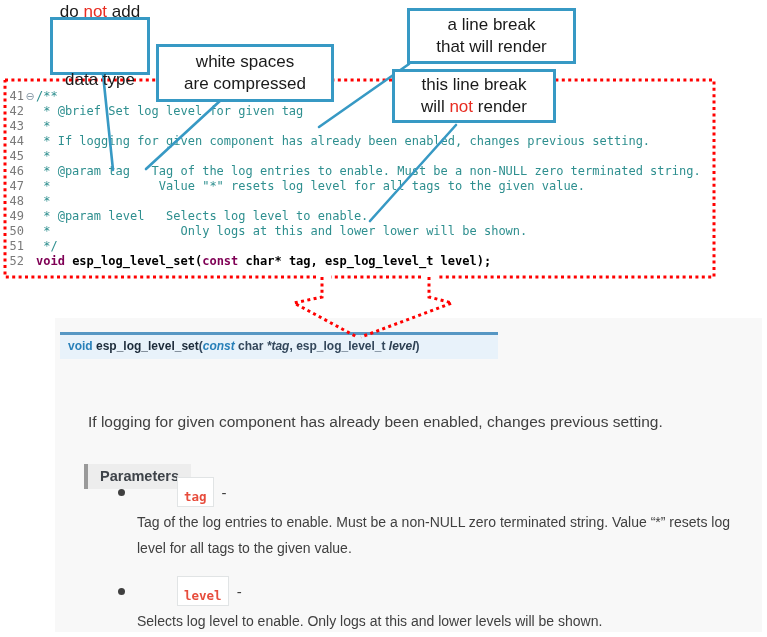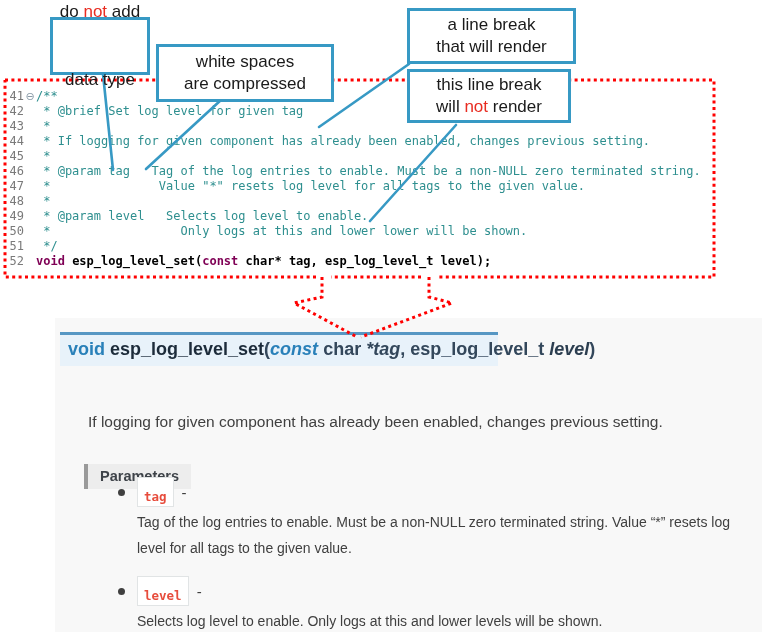--- a/index.html
+++ b/index.html
@@ -5,55 +5,55 @@
   html,body{margin:0;padding:0;background:#fff;}
   .canvas{position:relative;width:767px;height:637px;background:#fff;overflow:hidden;
           font-family:"Liberation Sans",sans-serif;}
   
   .callout{position:absolute;background:#fff;border:3px solid var(--accent,#3799c4);
            display:flex;flex-direction:column;justify-content:center;align-items:center;
            font-size:17px;line-height:1.32;color:#1a1a1a;text-align:center;z-index:10;}
   .co1{left:50px;top:17px;width:94px;height:52px;gap:46px;}
   .co2{left:156px;top:44px;width:172px;height:52px;}
   .co3{left:407px;top:8px;width:163px;height:50px;}
-  .co4{left:407px;top:69px;width:158px;height:48px;}
+  .co4{left:392px;top:69px;width:158px;height:48px;}
   .red-word{color:var(--red,#e82c21);}
   
   .overlay{position:absolute;left:0;top:0;z-index:5;pointer-events:none;}
   
   .editor{position:absolute;left:8px;top:89px;z-index:1;
           font-family:"DejaVu Sans Mono","Liberation Mono",monospace;font-size:12px;line-height:15px;}
   .cl{white-space:pre;height:15px;}
   .ln{display:inline-block;width:16px;text-align:right;color:#7a7a7a;}
   .fold{display:inline-block;width:12px;text-align:center;color:#8a9ba8;font-family:"DejaVu Sans",sans-serif;font-size:11px;}
   .cm{color:#2e8f8f;}
   .kw{color:#7f0055;font-weight:bold;}
   .fn{color:#000;font-weight:bold;}
   
   .docpanel{position:absolute;left:55px;top:318px;width:707px;height:314px;background:#f8f8f8;z-index:1;
             color:#404040;}
   .sig{position:absolute;left:5px;top:14px;width:422px;background:#e8f2fa;
-       border-top:3px solid #5697c4;padding:4px 8px 6px 8px;font-size:18px;font-weight:600;
+       border-top:3px solid #5697c4;padding:4px 8px 6px 8px;font-size:12px;font-weight:600;
        white-space:nowrap;}
   .s-kw{color:#2980b9;}
   .s-kw-em{color:#2980b9;font-style:italic;}
   .s-name{color:#1c2b3a;font-weight:700;}
   .s-plain{color:#33475b;}
   .s-em{color:#33475b;font-style:italic;}
   .s-em-b{color:#2c3e50;font-style:italic;font-weight:700;}
   .brief{position:absolute;left:33px;top:56px;font-size:15.5px;}
   .desc{position:absolute;left:33px;top:95px;font-size:15.5px;}
   .params-label{position:absolute;left:29px;top:125px;background:#ededed;border-left:4px solid #9a9a9a;
                 padding:4px 12px 5px 12px;font-size:14.5px;font-weight:bold;color:#3e4349;margin-top:21px;}
   .params-list{position:absolute;left:63px;top:163px;width:640px;}
   .param-item{margin-bottom:19px;}
   .param-head{display:flex;align-items:center;height:22px;}
   .bullet{width:7px;height:7px;border-radius:50%;background:#404040;margin-right:12px;flex:0 0 auto;}
   .chip{font-family:"DejaVu Sans Mono","Liberation Mono",monospace;font-size:12.5px;font-weight:bold;
-        color:#e74c3c;background:#fff;border:1px solid #e1e4e5;padding:11px 6px 2px 6px;}
+        color:#e74c3c;background:#fff;border:1px solid #e1e4e5;padding:11px 6px 2px 6px;margin-left:40px;}
   .dash{margin-left:8px;color:#404040;font-size:15px;}
   .param-text{margin:6px 0 0 19px;width:620px;font-size:14px;line-height:26px;}
 </style>
 </head>
 <body>
 
 <div class="canvas">
 
   <div class="callout co1">
       <div><span>do </span><span class="red-word">not</span><span> add</span></div>

